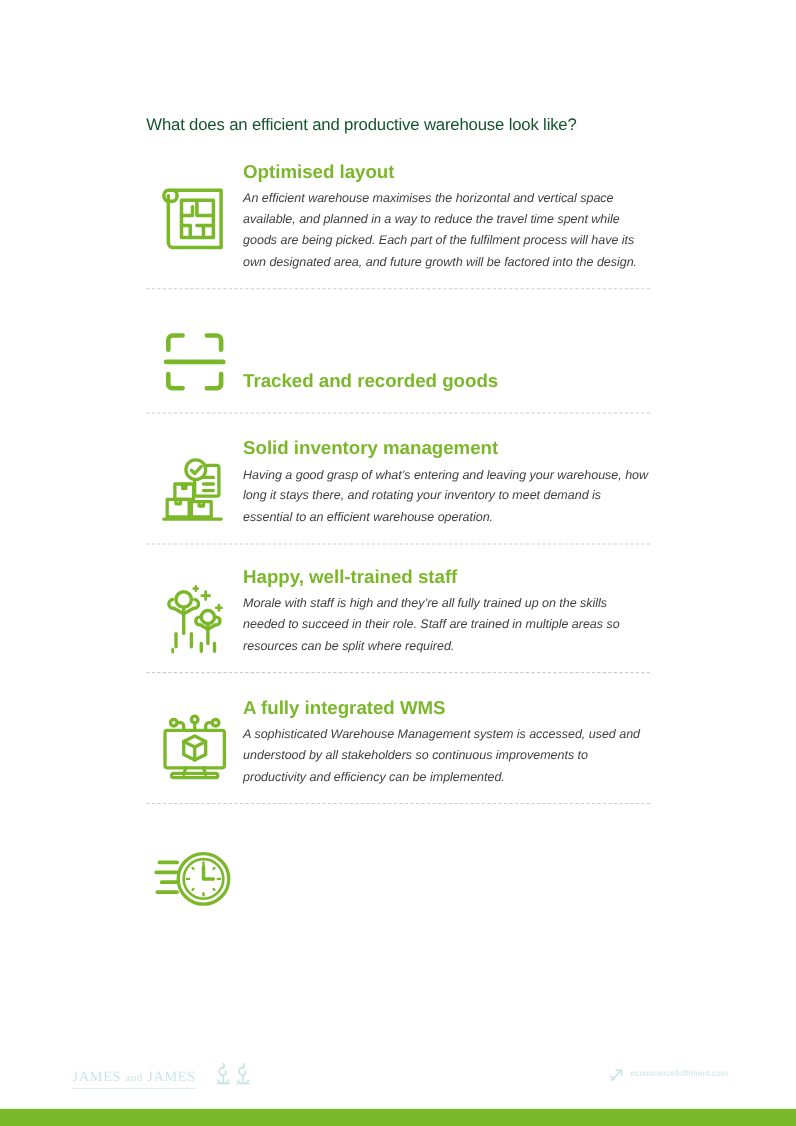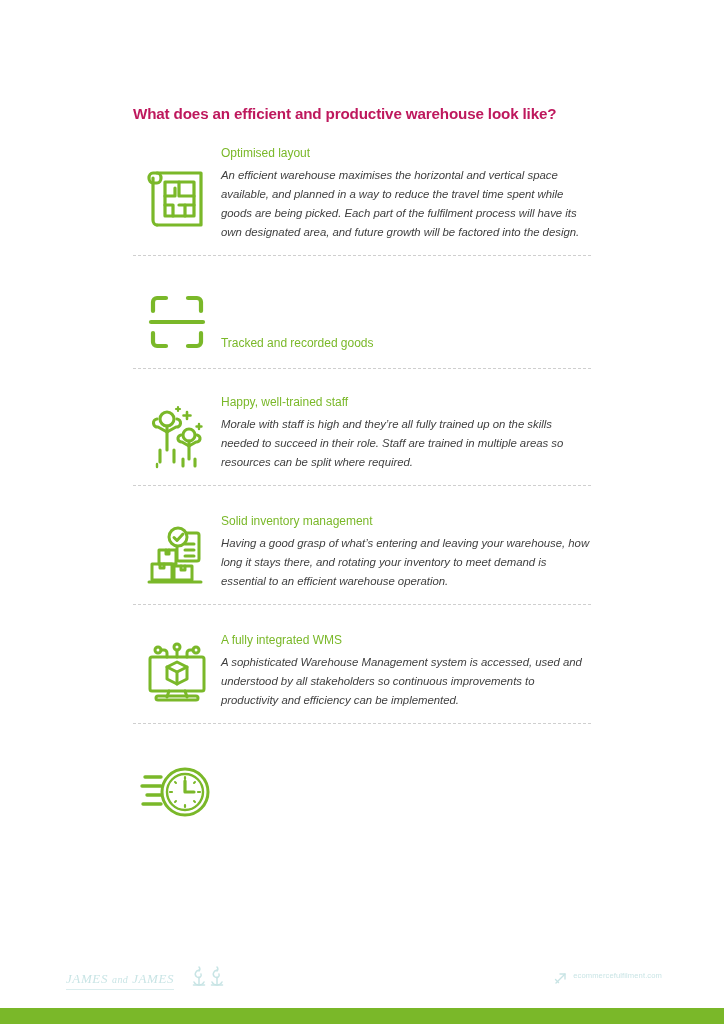--- a/index.html
+++ b/index.html
@@ -27,22 +27,22 @@
   
   .content {
     position: absolute;
     left: 133px;
     top: 104px;
     width: 458px;
   }
 
   .page-title {
     font-size: 15.2px;
-    font-weight: bold;
-    color: #be185d;
+    font-weight: normal;
+    color: #14532d;
     letter-spacing: -0.15px;
     margin: 0 0 22px 0;
     line-height: 1.25;
   }
 
   .feature-list {
     list-style: none;
     margin: 0;
     padding: 0;
   }
@@ -71,22 +71,22 @@
   }
   .feature-icon svg { display: block; }
 
   .feature-body {
     flex: 1;
     padding-top: 1px;
   }
 
   .feature-heading {
     color: #7ab829;
-    font-size: 12px;
-    font-weight: normal;
+    font-size: 17px;
+    font-weight: bold;
     margin: 0 0 4px 0;
     letter-spacing: -0.02px;
     line-height: 1.3;
   }
 
   .feature-text {
     color: #3f3f3f;
     font-size: 11.4px;
     line-height: 1.68;
     margin: 0;
@@ -106,21 +106,20 @@
     justify-content: space-between;
     padding: 0 62px 0 66px;
     box-sizing: border-box;
   }
 
   .footer-left {
     display: flex;
     align-items: center;
     gap: 16px;
     opacity: 0.55;
-    font-style: italic;
   }
 
   .brand-wordmark {
     font-family: "Liberation Serif", "DejaVu Serif", serif;
     font-size: 13px;
     color: #9ccfd0;
     letter-spacing: 0.6px;
     white-space: nowrap;
     display: flex;
     align-items: baseline;
@@ -194,20 +193,42 @@
           <svg width="66" height="66" viewBox="0 0 66 66" fill="none" stroke="#7ab829" stroke-width="4.2" stroke-linecap="round" stroke-linejoin="round">
             <path d="M9 22 V13 a4 4 0 0 1 4 -4 h9"></path>
             <path d="M44 9 h9 a4 4 0 0 1 4 4 v9"></path>
             <path d="M57 44 v9 a4 4 0 0 1 -4 4 h-9"></path>
             <path d="M22 57 h-9 a4 4 0 0 1 -4 -4 v-9"></path>
             <path d="M7 33 h52"></path>
           </svg>
         </div>
         <div class="feature-body">
           <h2 class="feature-heading">Tracked and recorded goods</h2>
+        </div>
+      </li>
+
+      <li class="feature">
+        <div class="feature-icon">
+          <svg width="72" height="72" viewBox="0 0 72 72" fill="none" stroke="#7ab829" stroke-width="3" stroke-linecap="round" stroke-linejoin="round">
+            <rect x="36" y="14" width="22" height="28" rx="2"></rect>
+            <path d="M44 25 h9 M44 31 h9 M44 37 h9"></path>
+            <circle cx="37" cy="18" r="9" fill="#ffffff"></circle>
+            <path d="M33 18.5 l3 3 l6 -6.5"></path>
+            <rect x="18" y="31" width="17" height="14"></rect>
+            <path d="M25 31 v4 h3 v-4"></path>
+            <rect x="11" y="45" width="20" height="16"></rect>
+            <path d="M19 45 v4 h4 v-4"></path>
+            <rect x="33" y="47" width="18" height="14"></rect>
+            <path d="M40 47 v4 h4 v-4"></path>
+            <path d="M8 63 h52"></path>
+          </svg>
+        </div>
+        <div class="feature-body">
+          <h2 class="feature-heading">Solid inventory management</h2>
+          <p class="feature-text">Having a good grasp of what’s entering and leaving your warehouse, how long it stays there, and rotating your inventory to meet demand is essential to an efficient warehouse operation.</p>
         </div>
       </li>
 
       <li class="feature">
         <div class="feature-icon">
           <svg width="72" height="70" viewBox="0 0 72 70" fill="none" stroke="#7ab829" stroke-width="3.1" stroke-linecap="round" stroke-linejoin="round">
             <circle cx="26" cy="17" r="7"></circle>
             <path d="M26 24 v24"></path>
             <path d="M19 48 v12 M33 48 v12"></path>
             <path d="M26 30 l-9 -5 a4 4 0 0 1 -1 -8"></path>
@@ -219,42 +240,20 @@
             <path d="M48 44 l7 -4 a3.5 3.5 0 0 0 1 -7"></path>
             <path d="M46 10 v7 M42.5 13.5 h7" stroke-width="2.6"></path>
             <path d="M58 22 v5 M55.5 24.5 h5" stroke-width="2.4"></path>
             <path d="M37 5 v4 M35 7 h4" stroke-width="2.2"></path>
             <path d="M16 62 v3" stroke-width="2.4"></path>
           </svg>
         </div>
         <div class="feature-body">
           <h2 class="feature-heading">Happy, well-trained staff</h2>
           <p class="feature-text">Morale with staff is high and they’re all fully trained up on the skills needed to succeed in their role. Staff are trained in multiple areas so resources can be split where required.</p>
-        </div>
-      </li>
-
-      <li class="feature">
-        <div class="feature-icon">
-          <svg width="72" height="72" viewBox="0 0 72 72" fill="none" stroke="#7ab829" stroke-width="3" stroke-linecap="round" stroke-linejoin="round">
-            <rect x="36" y="14" width="22" height="28" rx="2"></rect>
-            <path d="M44 25 h9 M44 31 h9 M44 37 h9"></path>
-            <circle cx="37" cy="18" r="9" fill="#ffffff"></circle>
-            <path d="M33 18.5 l3 3 l6 -6.5"></path>
-            <rect x="18" y="31" width="17" height="14"></rect>
-            <path d="M25 31 v4 h3 v-4"></path>
-            <rect x="11" y="45" width="20" height="16"></rect>
-            <path d="M19 45 v4 h4 v-4"></path>
-            <rect x="33" y="47" width="18" height="14"></rect>
-            <path d="M40 47 v4 h4 v-4"></path>
-            <path d="M8 63 h52"></path>
-          </svg>
-        </div>
-        <div class="feature-body">
-          <h2 class="feature-heading">Solid inventory management</h2>
-          <p class="feature-text">Having a good grasp of what’s entering and leaving your warehouse, how long it stays there, and rotating your inventory to meet demand is essential to an efficient warehouse operation.</p>
         </div>
       </li>
 
       <li class="feature">
         <div class="feature-icon">
           <svg width="72" height="72" viewBox="0 0 72 72" fill="none" stroke="#7ab829" stroke-width="3" stroke-linecap="round" stroke-linejoin="round">
             <rect x="9" y="19" width="54" height="34" rx="2"></rect>
             <path d="M28 53 l-2 6 M44 53 l2 6"></path>
             <path d="M17 62 h38 a2 2 0 0 0 0 -4 h-38 a2 2 0 0 0 0 4 z"></path>
             <path d="M36 19 v-7"></path>

